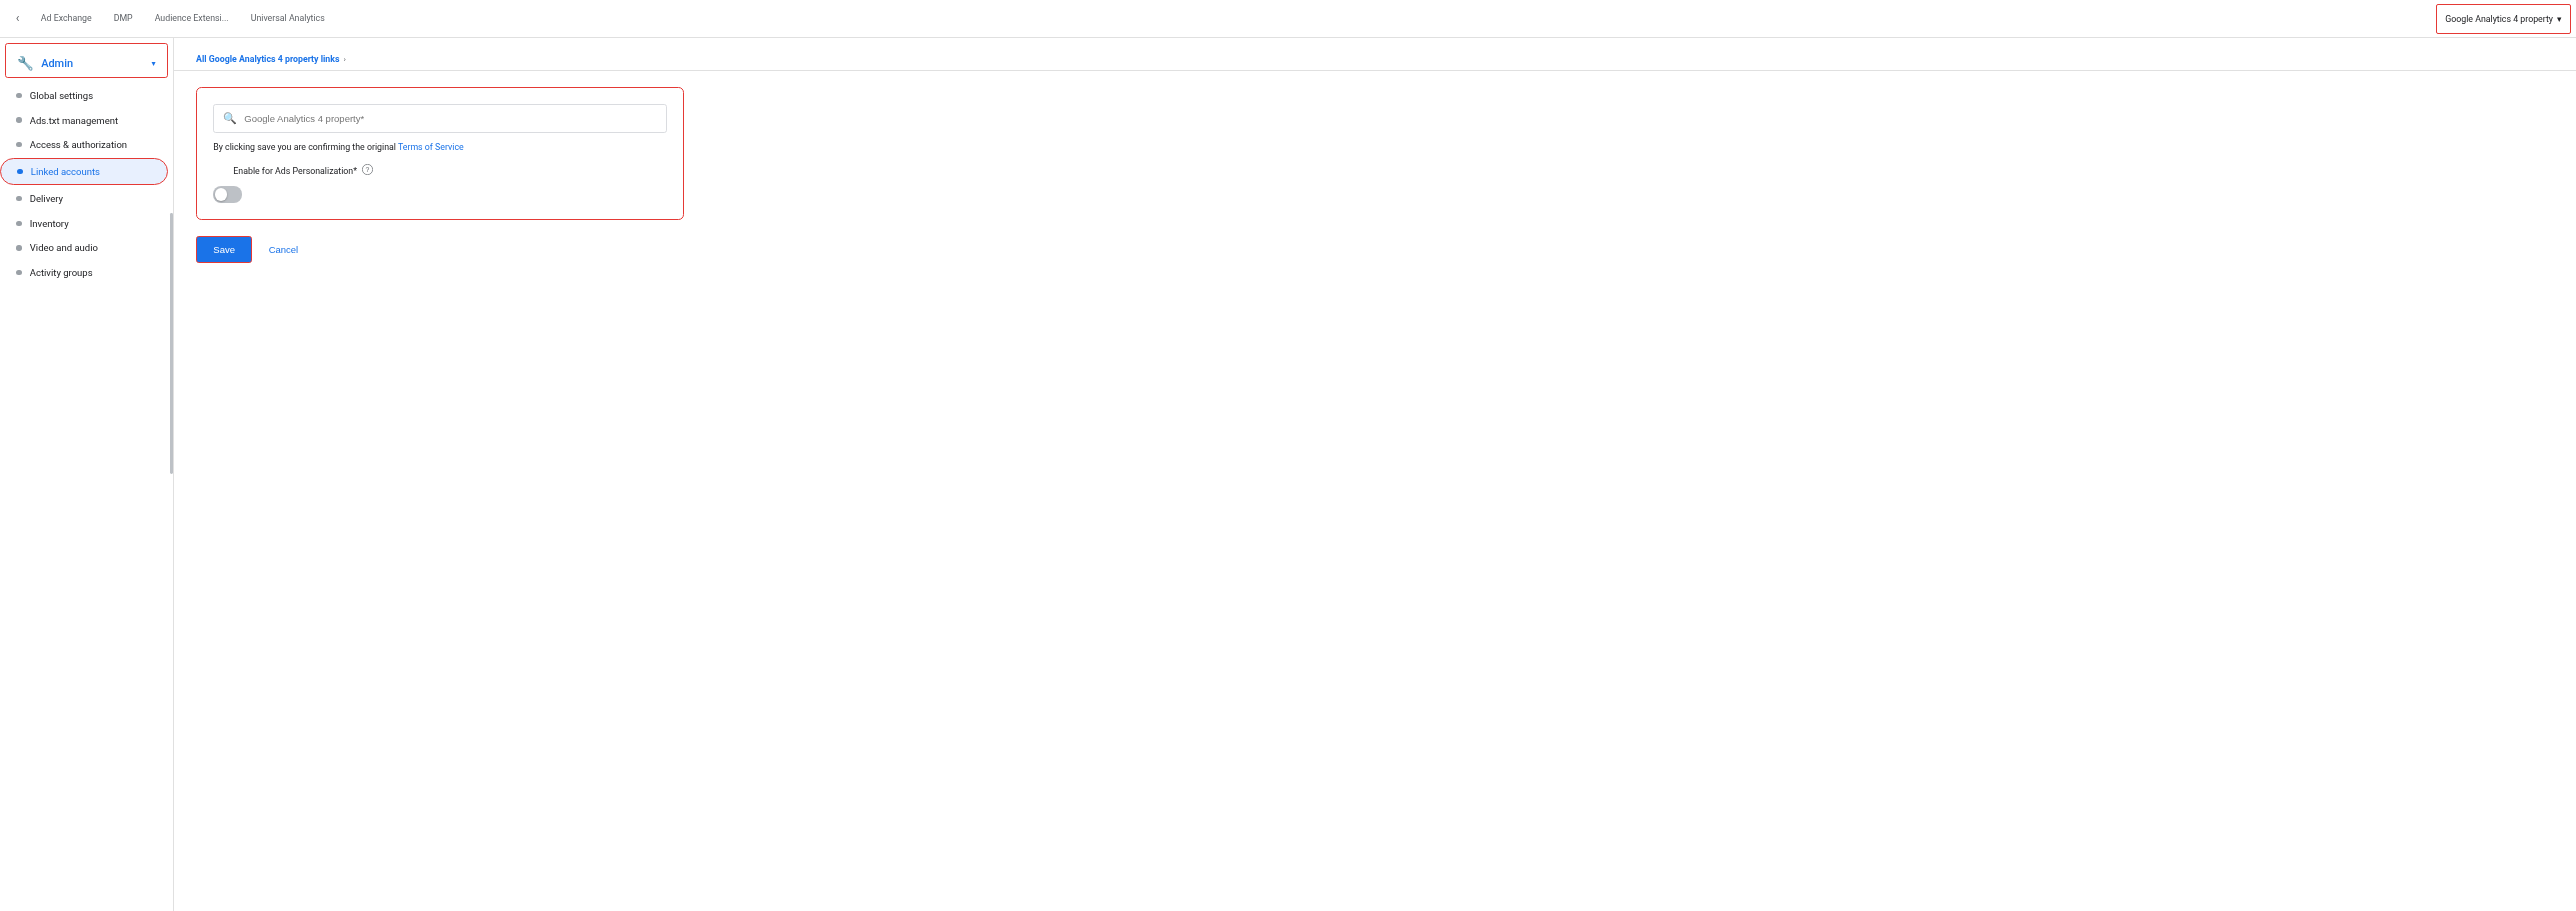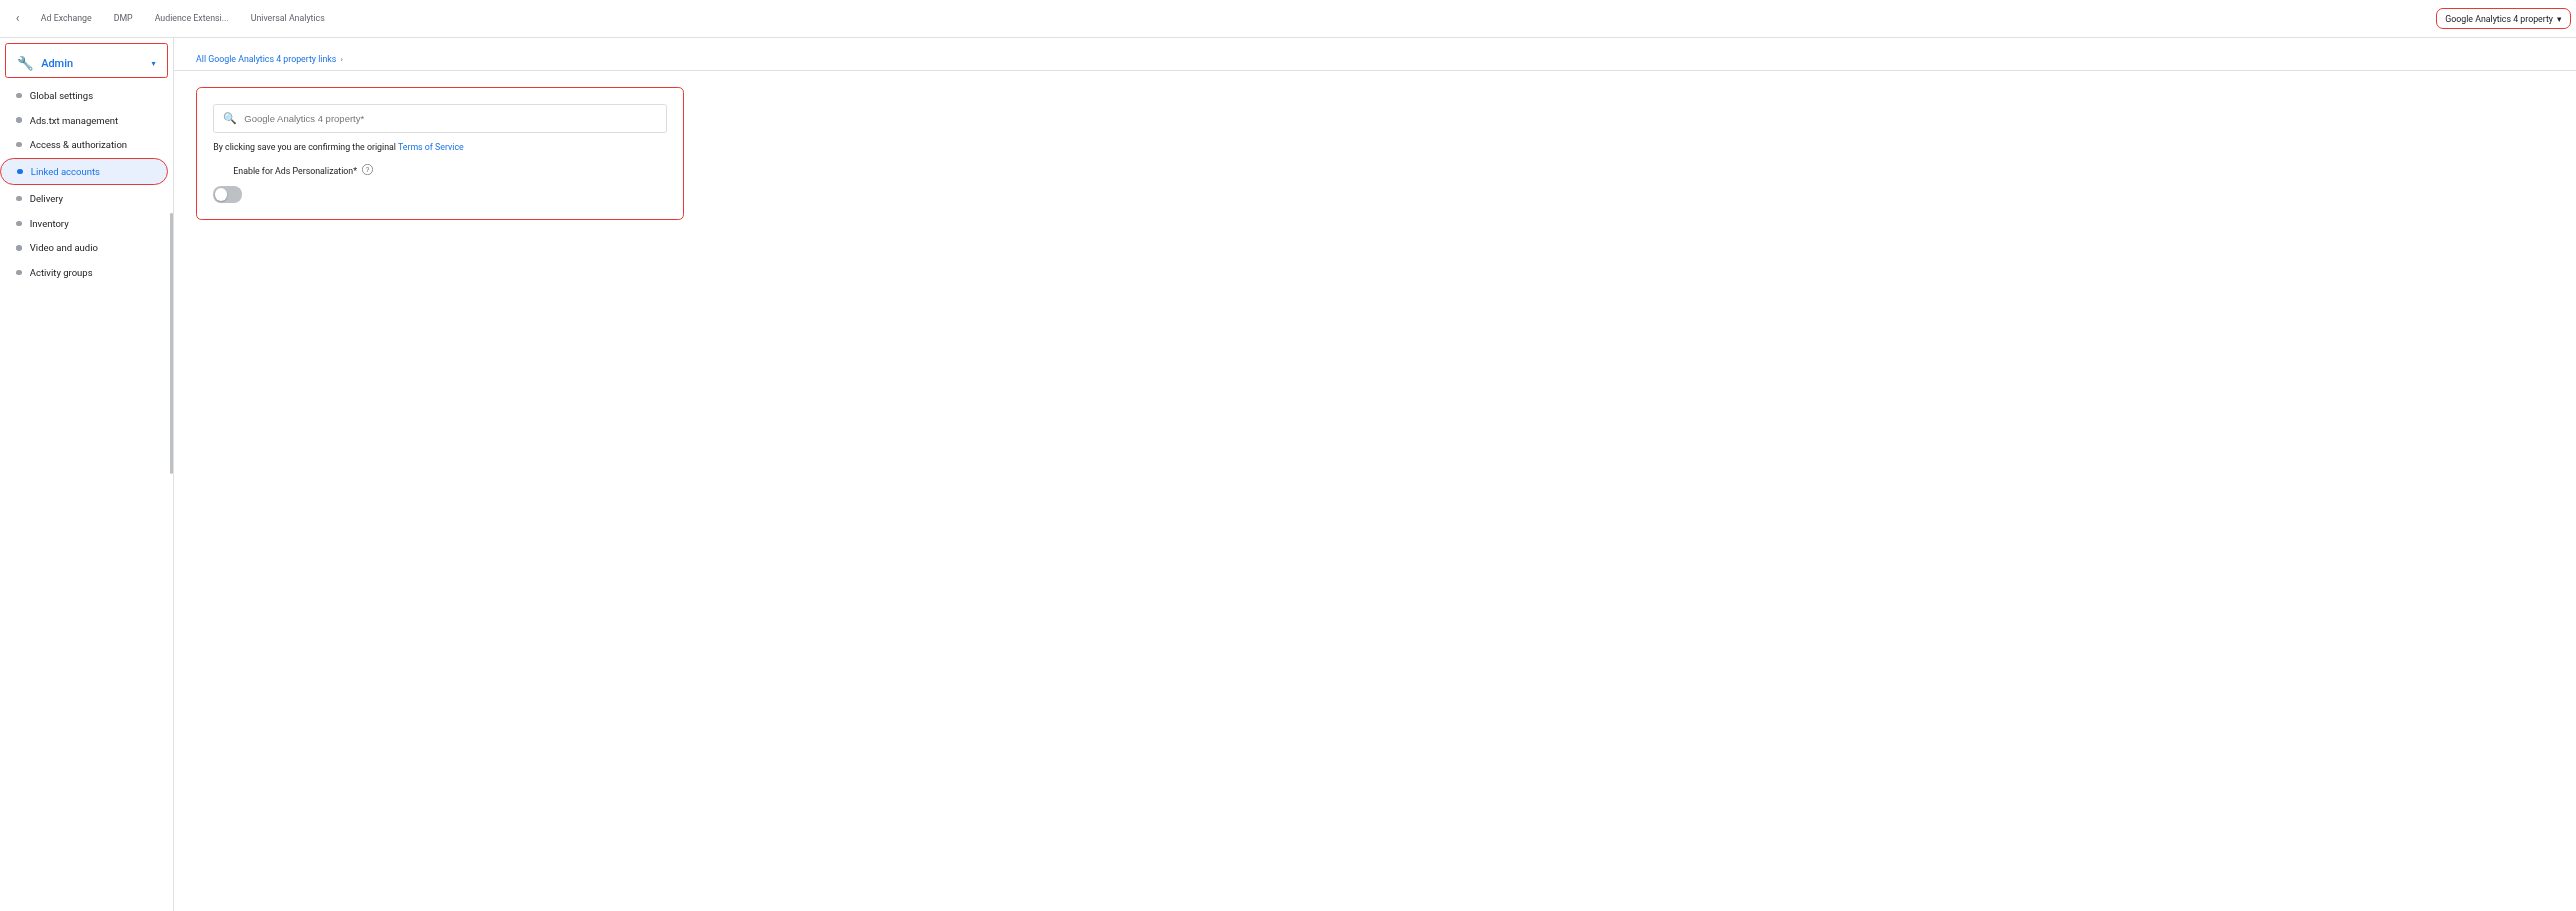--- a/index.html
+++ b/index.html
@@ -51,23 +51,23 @@
       color: #5f6368;
       cursor: pointer;
       white-space: nowrap;
       border-bottom: 2px solid transparent;
       flex-shrink: 0;
     }
     .top-nav-dropdown {
       display: flex;
       align-items: center;
       padding: 0 8.1px;
-      height: 21px;
+      height: 30px;
       border: 1.4px solid #e53935;
-      border-radius: 7px;
+      border-radius: 2px;
       font-size: 8.8px;
       color: #202124;
       cursor: pointer;
       white-space: nowrap;
       flex-shrink: 0;
       gap: 4.1px;
       margin-left: 5.4px;
     }
 
     
@@ -175,20 +175,21 @@
       display: flex;
       align-items: center;
       padding: 16.3px 22px 5.4px 22px;
       font-size: 8.8px;
       gap: 4.1px;
     }
     .breadcrumb-link {
       color: #1a73e8;
       cursor: pointer;
       text-decoration: none;
+      font-weight: bold;
     }
     .breadcrumb-chevron {
       color: #5f6368;
       font-size: 8.1px;
     }
 
     
     .page-title {
       font-size: 16.3px;
       font-weight: 400;
@@ -428,16 +429,20 @@
         </span>
       </div>
 
       <div class="toggle-switch">
         <div class="toggle-track"></div>
         <div class="toggle-thumb"></div>
       </div>
 
     </div>
 
+    <div class="action-buttons">
+      <button class="btn-save">Save</button>
+      <button class="btn-cancel">Cancel</button>
+    </div>
 
   </div>
 </div>
 
 
 </body></html>

